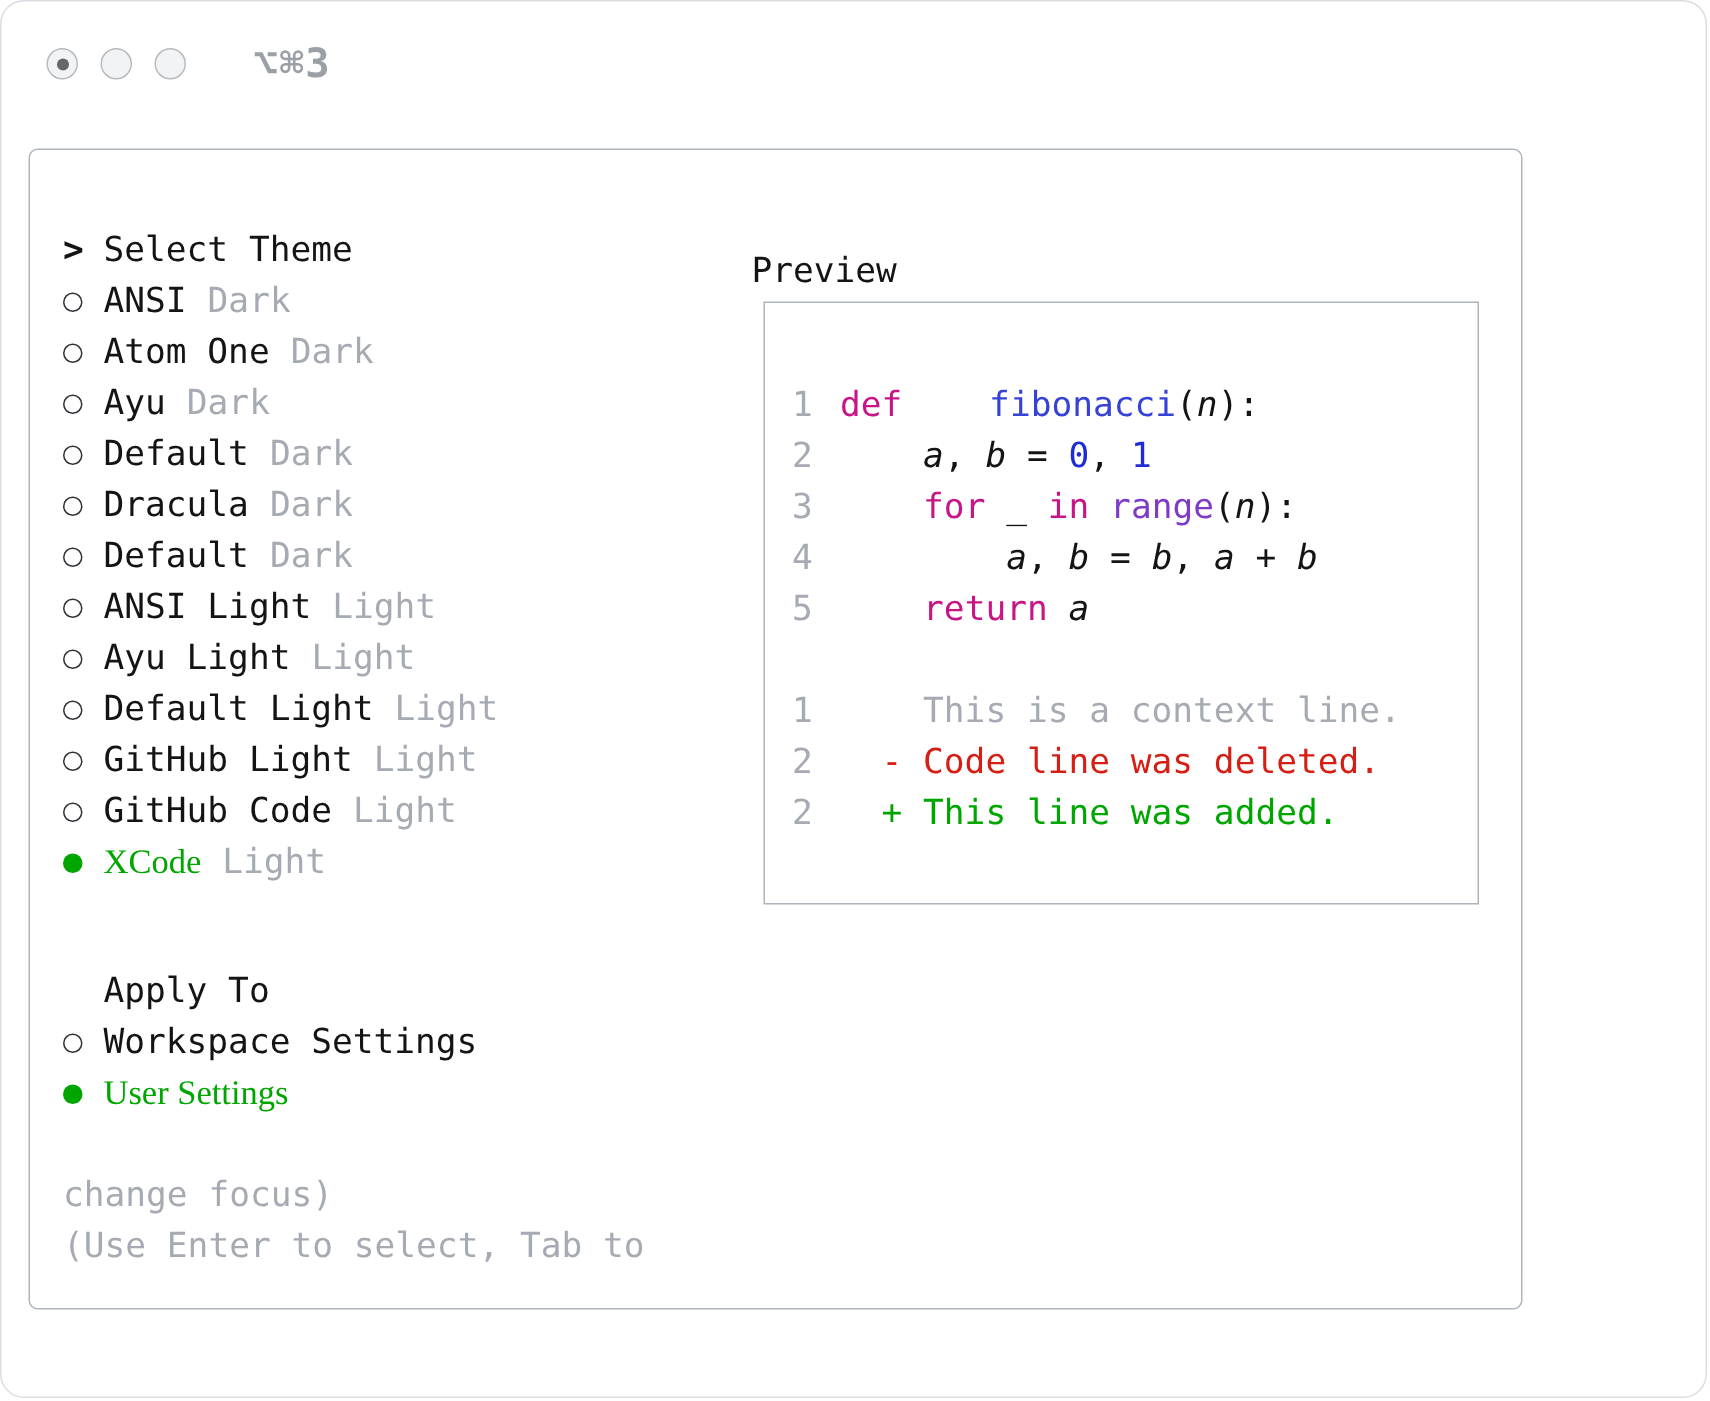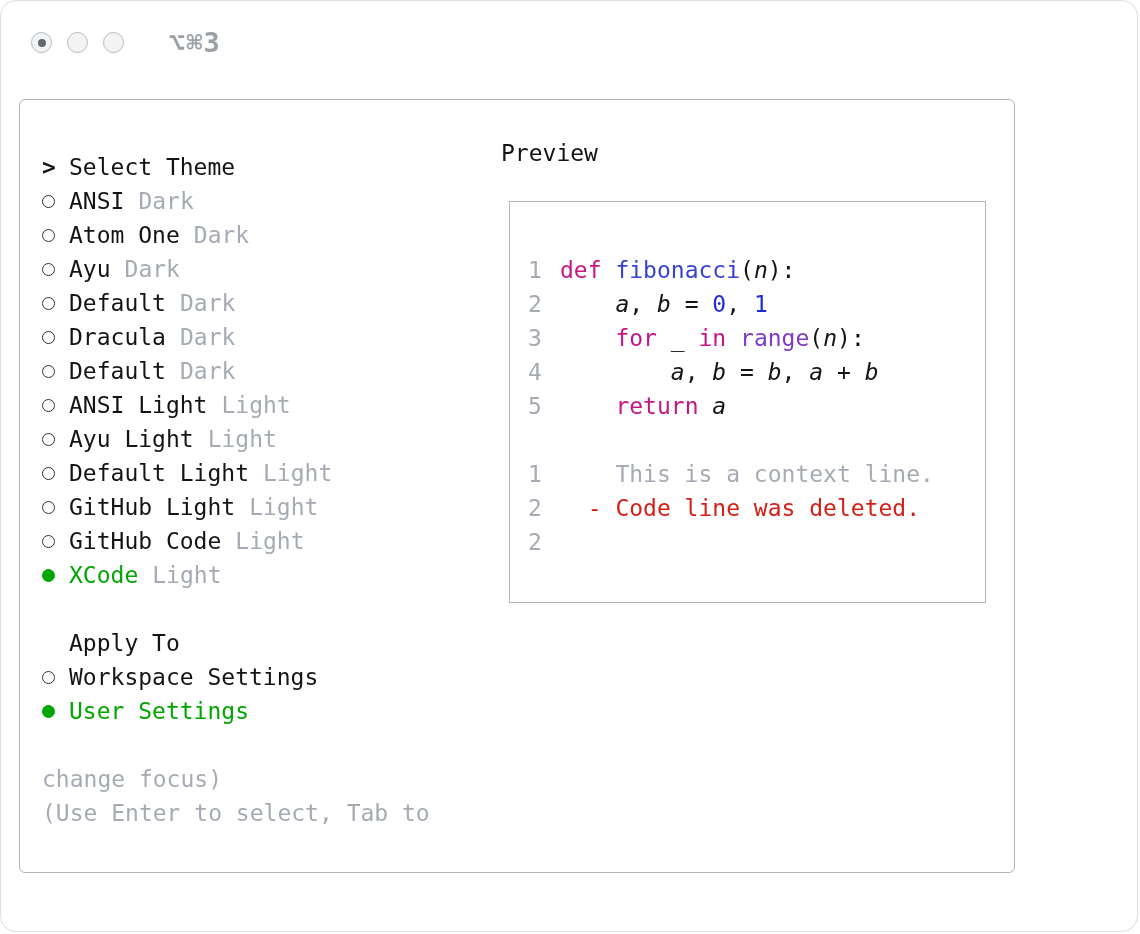--- a/index.html
+++ b/index.html
@@ -29,33 +29,33 @@
   }
   .left-col { position: absolute; left: 22px; top: 50px; font-size: 23px; }
   .row { display: flex; align-items: center; height: 34px; }
   .marker { width: 27px; display: flex; align-items: center; flex: none; }
   .prompt { font-weight: 700; }
   .heading { font-weight: 400; }
   .radio { width: 13px; height: 13px; border: 1.5px solid #2F3237; border-radius: 50%; }
   .name { color: var(--text, #141414); white-space: pre; }
   .variant { color: var(--gray, #A6ABB3); margin-left: 14px; white-space: pre; }
   .selected .radio { background: var(--green, #00A600); border-color: var(--green, #00A600); }
-  .selected .name { color: var(--green, #00A600); }
-  .apply-section { margin-top: 34px; }
+  .selected .name { color: var(--green, #00A600); font-family: Liberation Serif, serif; }
+  .apply-section { margin-top: 52px; }
   .hint { margin-top: 34px; color: var(--gray, #A6ABB3); line-height: 34px; }
-  .preview-title { position: absolute; left: 481px; top: 36px; height: 34px; line-height: 34px; font-size: 23px; }
+  .preview-title { position: absolute; left: 481px; top: 64px; height: 34px; line-height: 34px; font-size: 23px; }
   .preview-box {
     position: absolute; left: 489px; top: 101px; width: 477px; height: 402px;
     border: 1px solid var(--border, #AEB5BD); padding: 51px 0 0 18px; font-size: 23px; background: #fff;
   }
   .code-line { display: flex; height: 34px; line-height: 34px; }
   .ln { width: 32px; flex: none; color: var(--gray, #A6ABB3); }
   .cc { white-space: pre; color: var(--text, #141414); }
   .tok[data-c="kw"]  { color: var(--keyword, #C71585); text-align: right; }
-  .tok[data-c="fn"]  { color: var(--function, #3641D6); }
+  .tok[data-c="fn"]  { color: var(--function, #3641D6); margin-left: 44px; }
   .tok[data-c="num"] { color: var(--number, #1F2BD4); }
   .tok[data-c="typ"] { color: var(--type, #7E3BC8); }
   .tok[data-c="var"] { font-style: italic; }
   .tok[data-c="pl"]  { color: var(--text, #141414); }
   .tok[data-c="context"] { color: var(--gray, #A6ABB3); }
   .tok[data-c="deleted"] { color: var(--red, #D51E14); }
   .tok[data-c="added"]   { color: var(--green, #00A600); }
 </style>
 </head>
 <body>
@@ -229,17 +229,18 @@
           <span class="cc"><span class="tok" data-c="context">    This is a context line.</span></span>
         </div>
 
       <div class="code-line">
           <span class="ln">2</span>
           <span class="cc"><span class="tok" data-c="deleted">  - Code line was deleted.</span></span>
         </div>
 
       <div class="code-line">
           <span class="ln">2</span>
+          <span class="cc"><span class="tok" data-c="added">  + This line was added.</span></span>
         </div>
 
     </div>
   </div>
 </div>
 
 </body></html>

